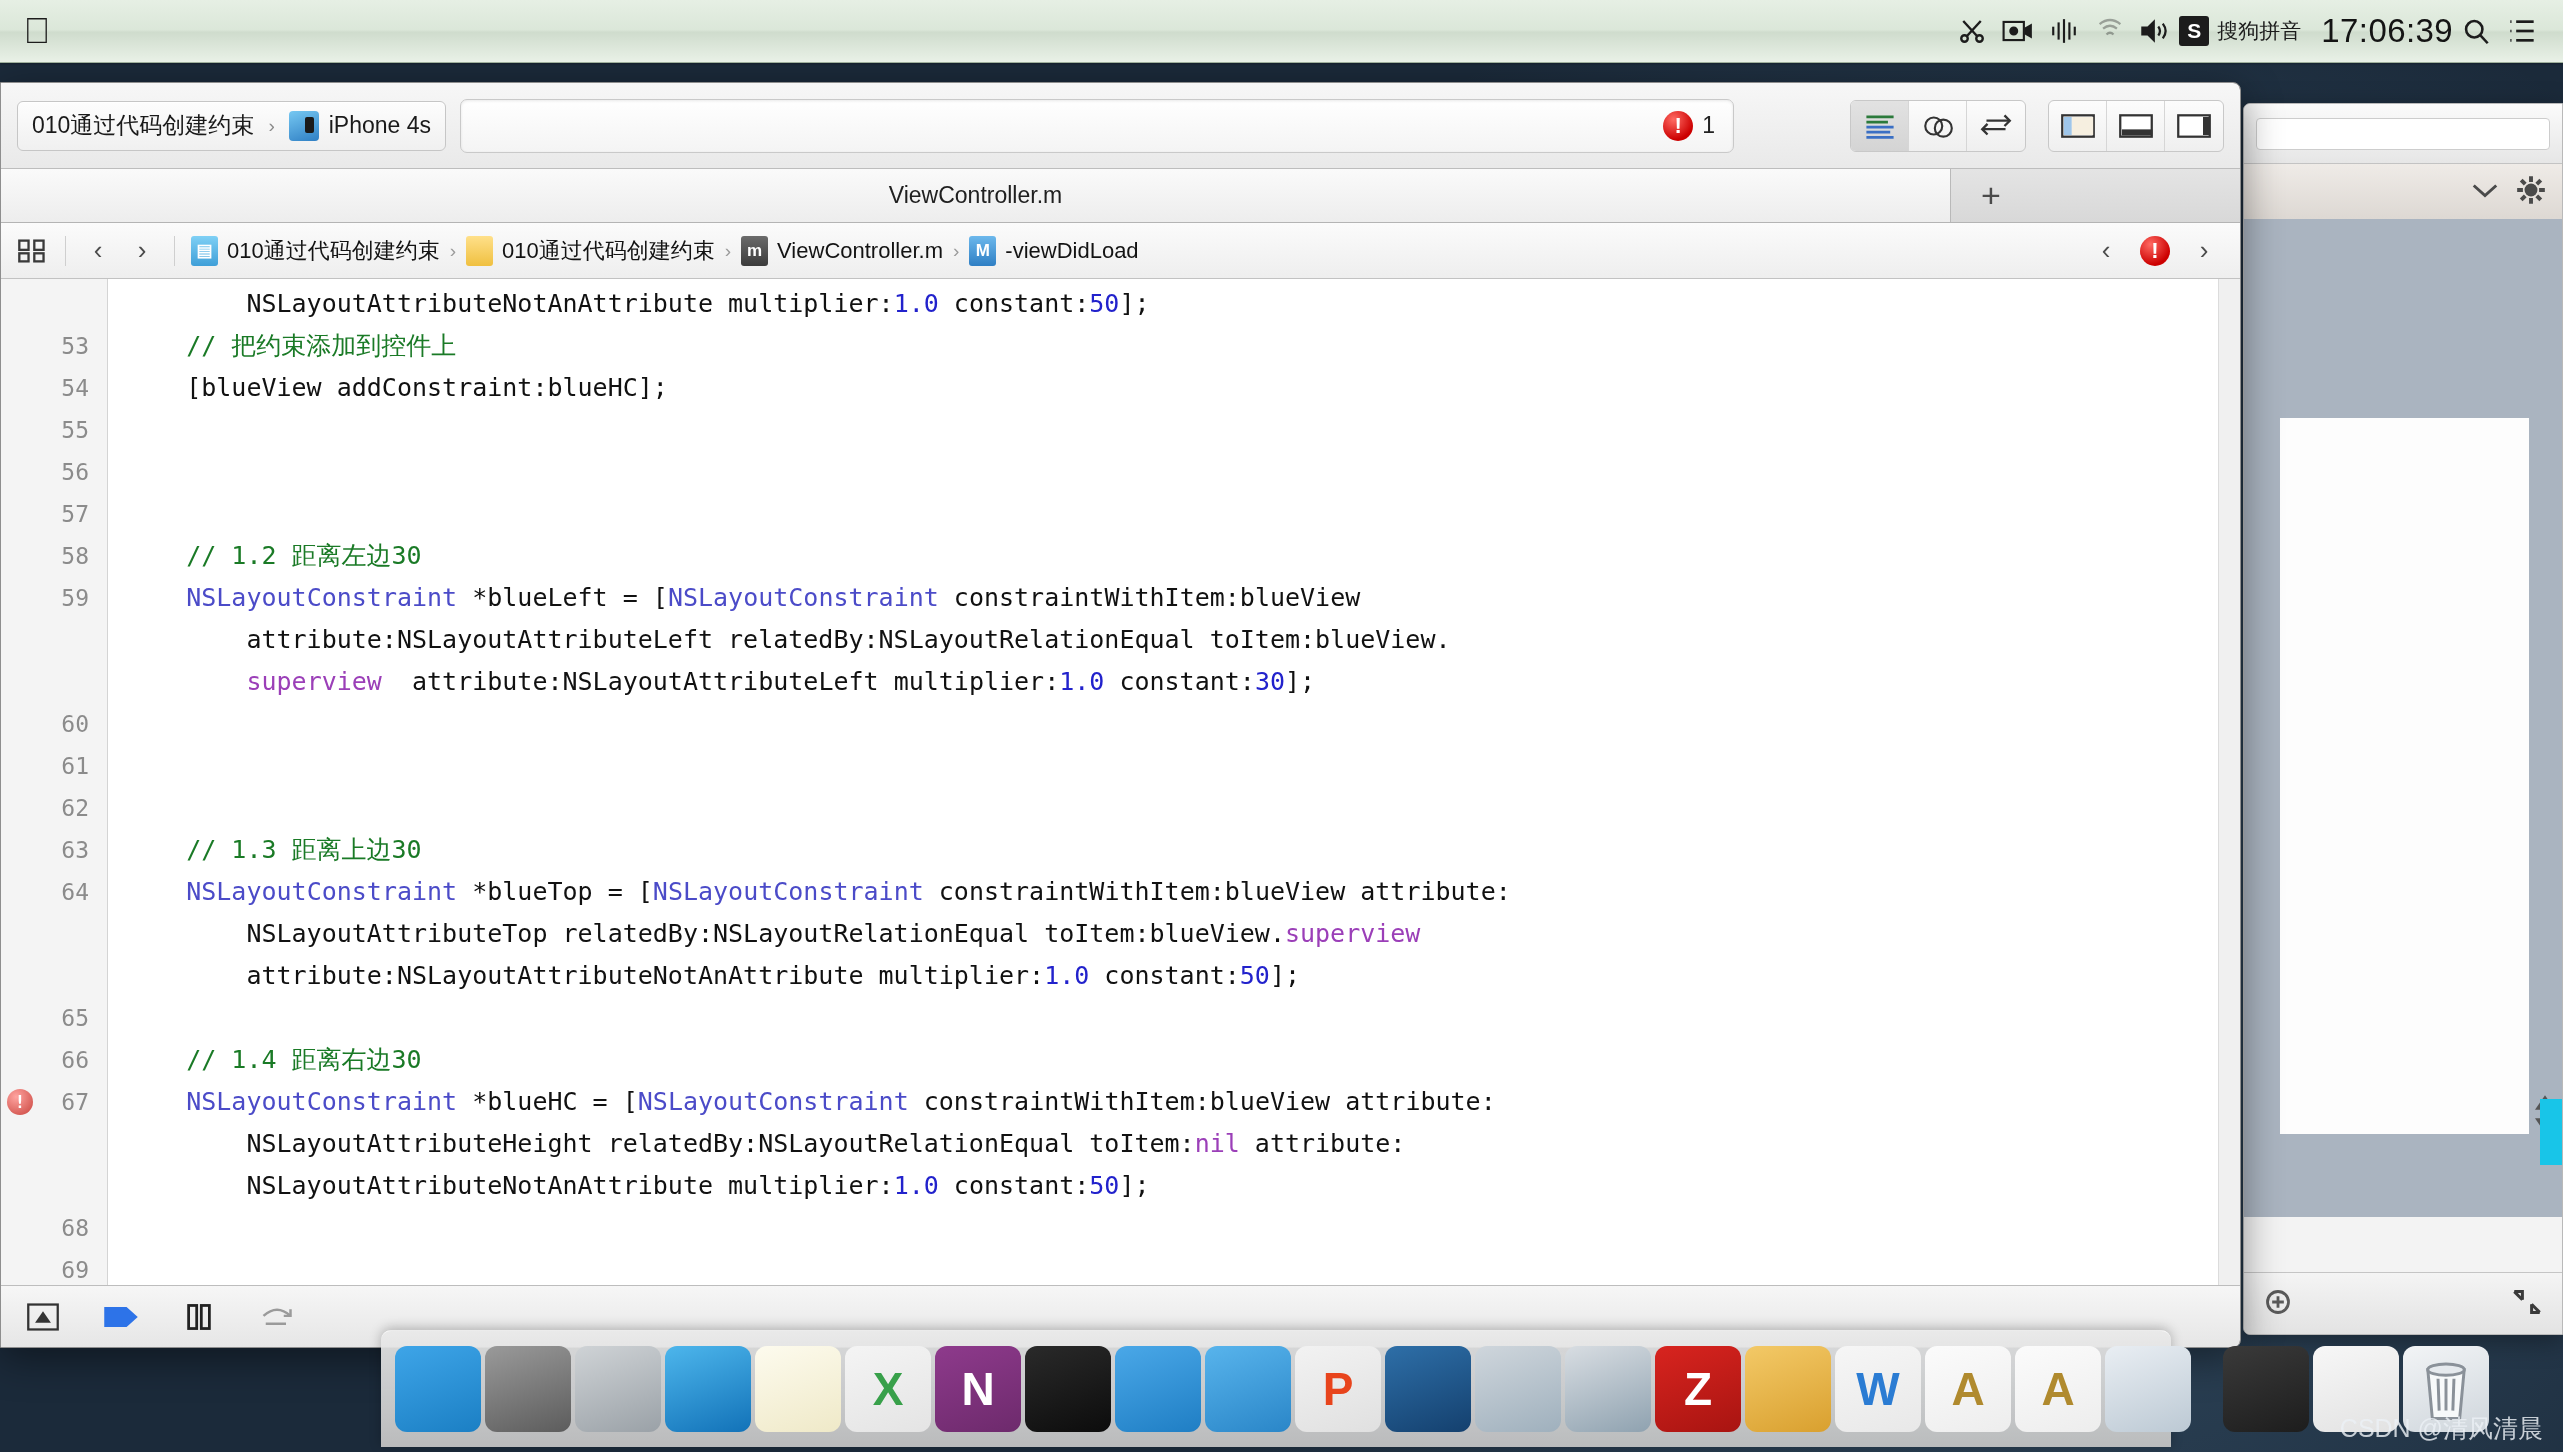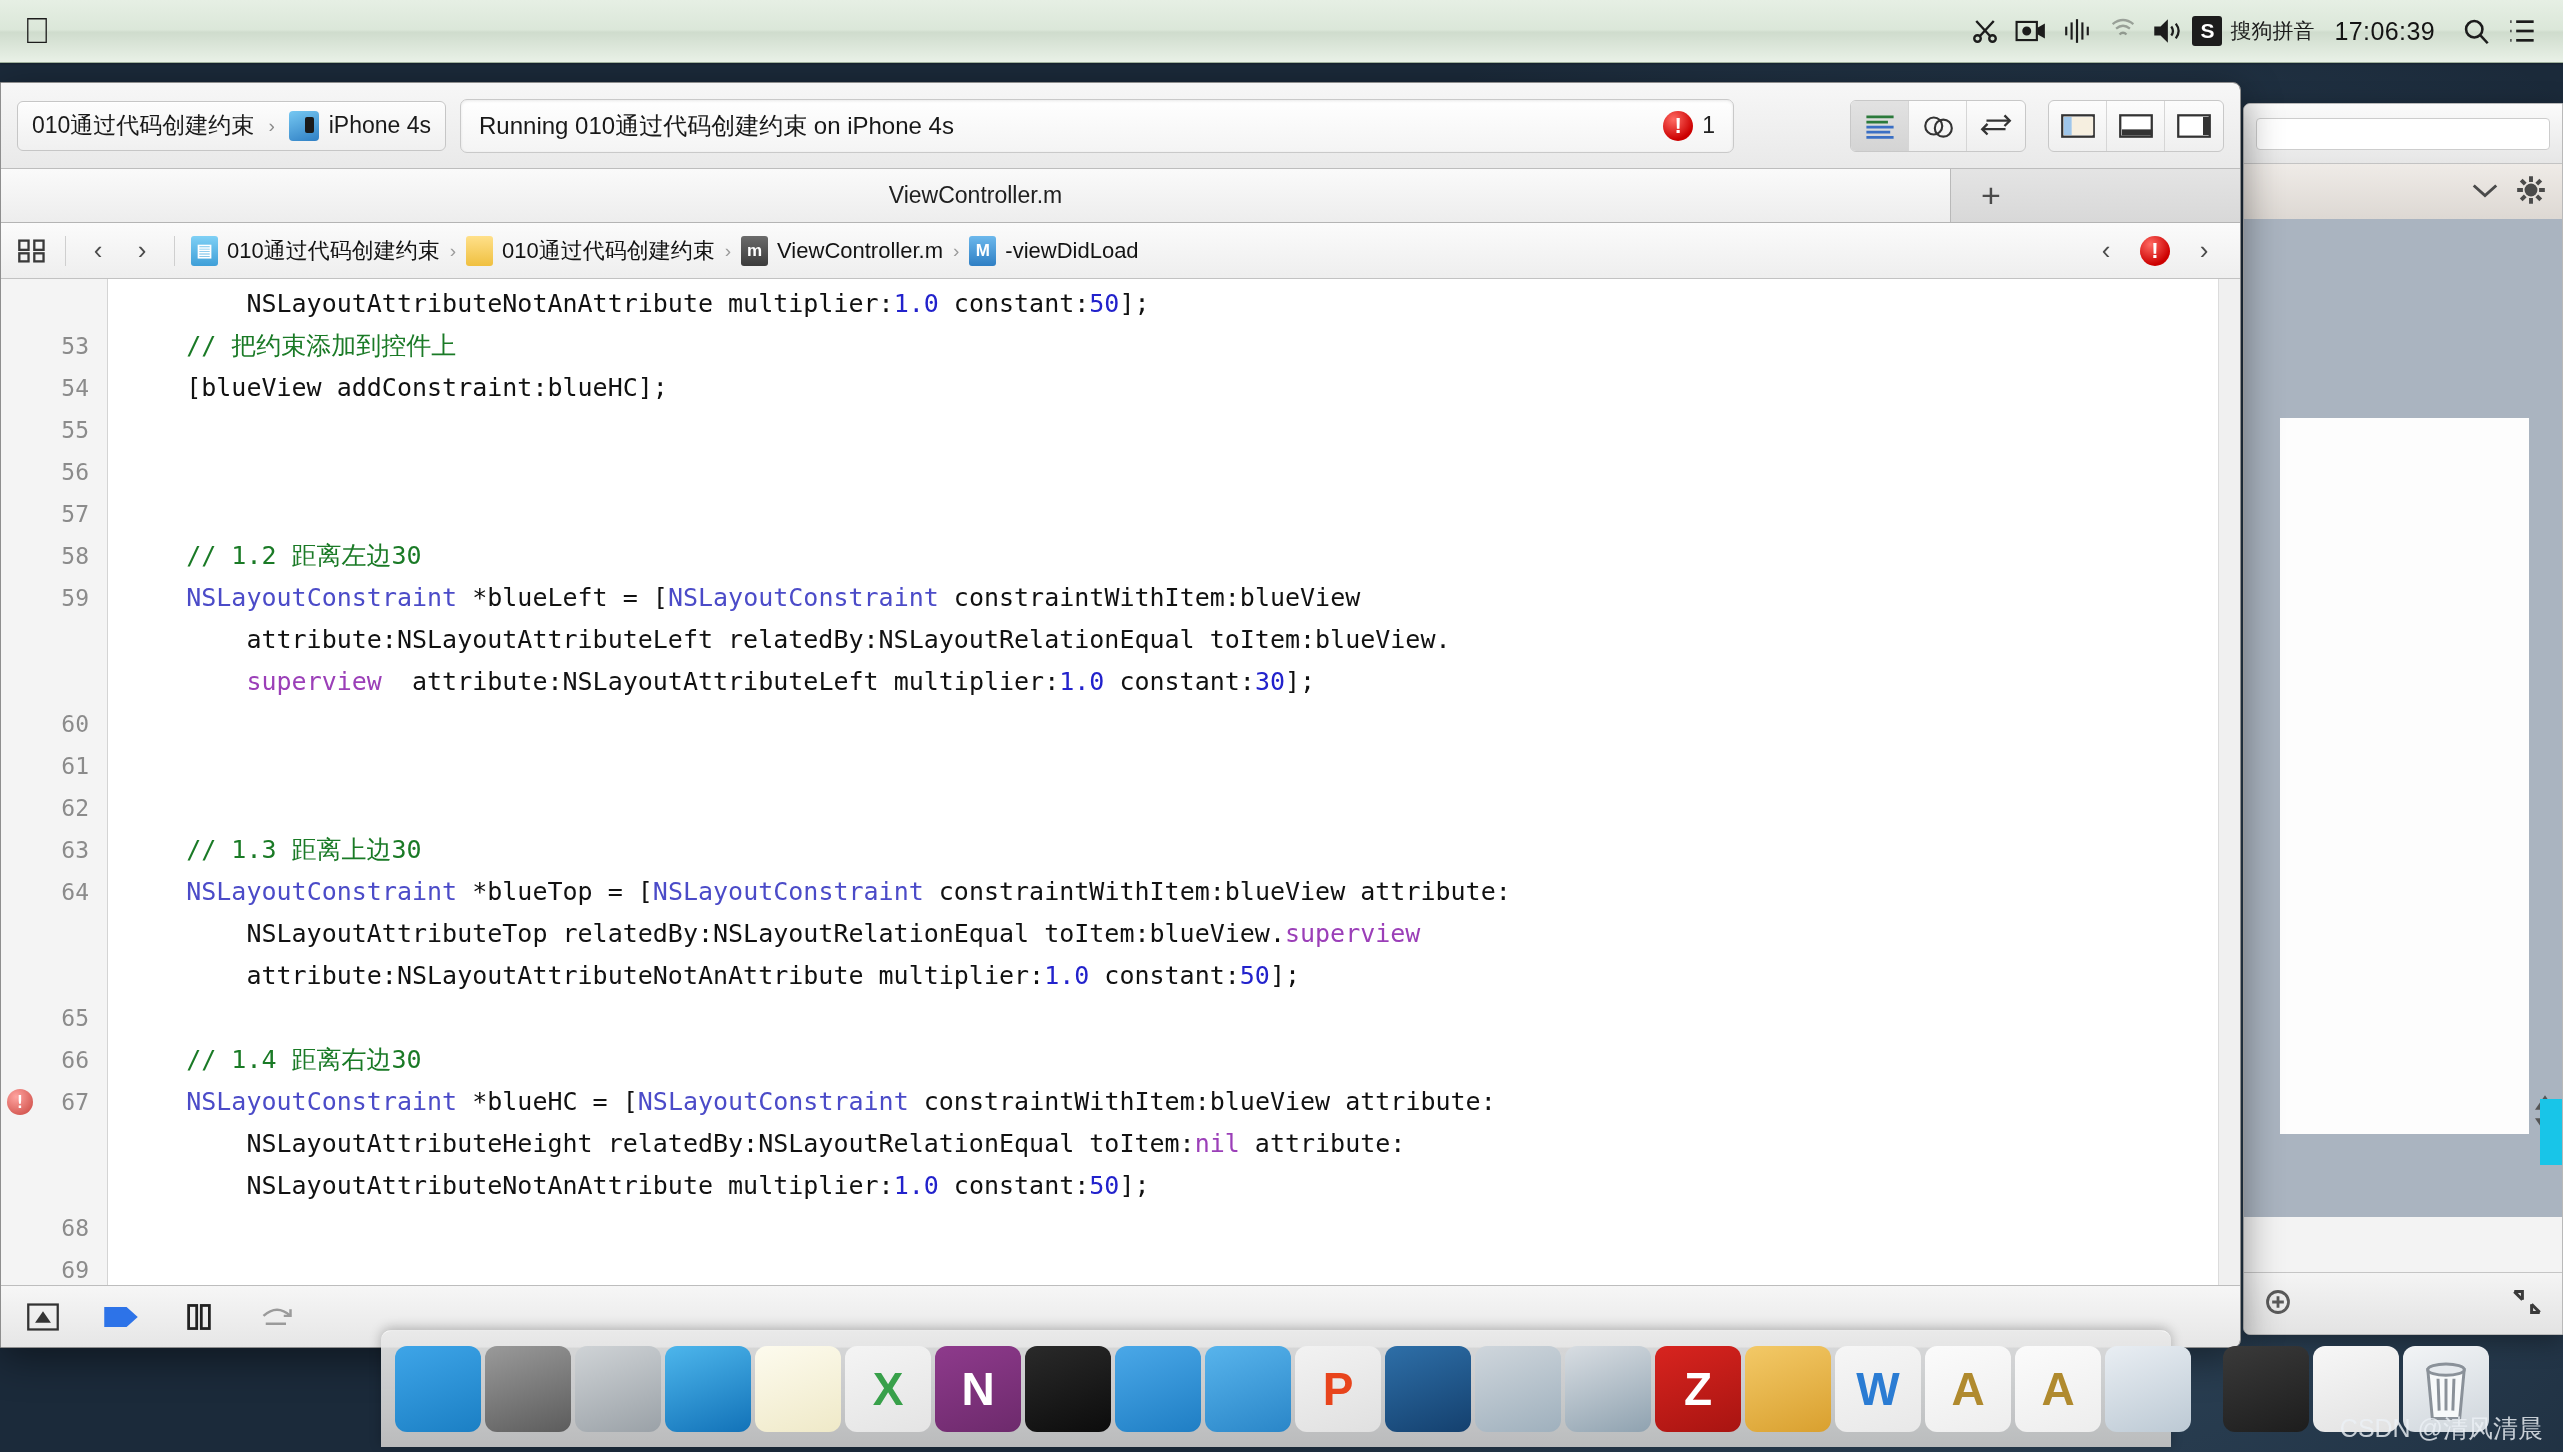--- a/index.html
+++ b/index.html
@@ -52,21 +52,21 @@
   }
   .status-icon svg { display:block; }
   .status-icon.dim { opacity: .35; }
   .ime-badge {
     width: 30px; height: 30px; background: #1c1c1c; color: #fff;
     font-size: 21px; font-weight: bold; display:flex;
     align-items:center; justify-content:center; border-radius: 3px;
     margin-right: 8px;
   }
   .ime-label { font-size: 21px; color:#1c1c1c; margin-right: 20px; }
-  .clock { font-size: 25px; color: #141414; margin-right: 18px; letter-spacing:0.4px; }
+  .clock { font-size: 33px; color: #141414; letter-spacing:0.4px; }
 
   
   #bgwin {
     position:absolute; left: 2243px; top: 103px; width: 320px; height: 1232px;
     background:#f3f3f3; border:1px solid #b9b9b9; border-radius:7px 0 0 7px;
     box-shadow: 0 6px 26px rgba(0,0,0,.35);
     overflow:hidden; z-index: 10;
   }
   #bgwin-title {
     height: 60px; background: linear-gradient(180deg,#fbfbfb,#e6e6e6);
@@ -409,21 +409,20 @@
 <div id="xcode">
 
   <div id="xc-toolbar">
     <div class="scheme-box">
       <span class="scheme-text">010通过代码创建约束</span>
       <span class="scheme-chev">›</span>
       <span class="device-icon"></span>
       <span class="scheme-text">iPhone 4s</span>
     </div>
     <div id="activity-view">
-      <span id="activity-text">Running 010通过代码创建约束 on iPhone 4s</span>
       <span id="issue-badge">
         <span class="err-dot">!</span>
         <span class="err-count">1</span>
       </span>
     </div>
     <div id="tb-right">
       <div class="seg-group">
         <div class="seg-btn active">
           <svg width="34" height="26" viewBox="0 0 30 22">
             <line x1="3" y1="3" x2="27" y2="3" stroke="#2b7a3b" stroke-width="2.4"></line>

